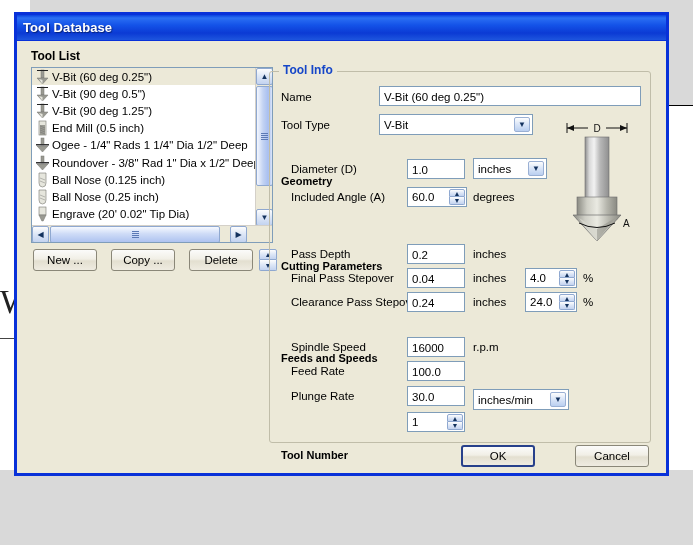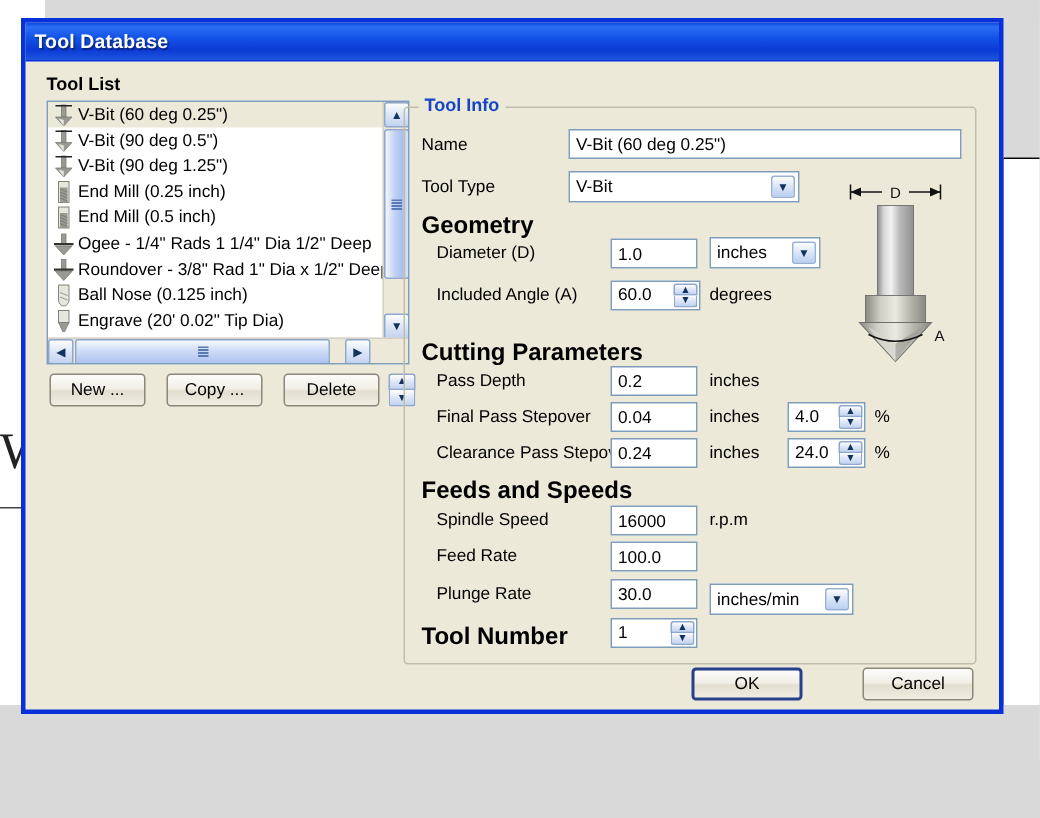--- a/index.html
+++ b/index.html
@@ -151,21 +151,21 @@
     border: 1px solid #c0bda9;
     border-radius: 3px;
   }
   .group-title {
     position: absolute; left: 262px; top: 22px;
     background: #ece9d8; padding: 0 4px;
     font-size: 12px; font-weight: bold; color: #1546c8;
   }
 
   .field-label { position: absolute; font-size: 11.5px; color: #000; }
-  .sub-hdr { position: absolute; font-size: 16px; font-weight: bold; color: #000; }
+  .sub-hdr { position: absolute; font-size: 11px; font-weight: bold; color: #000; margin-top: 33px; }
 
   .tinput {
     position: absolute;
     background: #ffffff; border: 1px solid #7f9db9;
     font-size: 11.5px; color: #000;
     padding: 1px 0 0 4px;
     display: flex; align-items: center;
     height: 20px;
   }
   .tselect {
@@ -253,33 +253,20 @@
               <svg width="15" height="16" viewBox="0 0 15 16" class="ticon">
                 <rect x="4" y="1" width="7" height="14" fill="#e6e6dd" stroke="#777770" stroke-width=".6"></rect>
                 <rect x="5" y="5" width="5" height="10" fill="#9a9a92"></rect>
                 <g stroke="#666" stroke-width=".4">
                   <line x1="5" y1="6" x2="10" y2="8"></line>
                   <line x1="5" y1="8" x2="10" y2="10"></line>
                   <line x1="5" y1="10" x2="10" y2="12"></line>
                   <line x1="5" y1="12" x2="10" y2="14"></line>
                 </g>
               </svg>
-              <span class="row-label">End Mill (0.25 inch)</span>
-            </div>
-            <div class="list-row">
-              <svg width="15" height="16" viewBox="0 0 15 16" class="ticon">
-                <rect x="4" y="1" width="7" height="14" fill="#e6e6dd" stroke="#777770" stroke-width=".6"></rect>
-                <rect x="5" y="5" width="5" height="10" fill="#9a9a92"></rect>
-                <g stroke="#666" stroke-width=".4">
-                  <line x1="5" y1="6" x2="10" y2="8"></line>
-                  <line x1="5" y1="8" x2="10" y2="10"></line>
-                  <line x1="5" y1="10" x2="10" y2="12"></line>
-                  <line x1="5" y1="12" x2="10" y2="14"></line>
-                </g>
-              </svg>
               <span class="row-label">End Mill (0.5 inch)</span>
             </div>
             <div class="list-row">
               <svg width="15" height="16" viewBox="0 0 15 16" class="ticon">
                 <rect x="6" y="1" width="3" height="7" fill="#9a9a92" stroke="#777770" stroke-width=".5"></rect>
                 <rect x="1" y="7" width="13" height="1.5" fill="#333"></rect>
                 <polygon points="2,9 13,9 7.5,15" fill="#9a9a92" stroke="#777770" stroke-width=".5"></polygon>
               </svg>
               <span class="row-label">Ogee - 1/4" Rads 1 1/4" Dia 1/2" Deep</span>
             </div>
@@ -293,20 +280,30 @@
             </div>
             <div class="list-row">
               <svg width="15" height="16" viewBox="0 0 15 16" class="ticon">
                 <path d="M4 1 h7 v10 a3.5 4 0 0 1 -7 0 z" fill="#e6e6dd" stroke="#777770" stroke-width=".6"></path>
                 <g stroke="#666" stroke-width=".4">
                   <line x1="5" y1="6" x2="10" y2="8"></line>
                   <line x1="5" y1="9" x2="10" y2="11"></line>
                 </g>
               </svg>
               <span class="row-label">Ball Nose (0.125 inch)</span>
+            </div>
+            <div class="list-row">
+              <svg width="15" height="16" viewBox="0 0 15 16" class="ticon">
+                <path d="M4 1 h7 v10 a3.5 4 0 0 1 -7 0 z" fill="#e6e6dd" stroke="#777770" stroke-width=".6"></path>
+                <g stroke="#666" stroke-width=".4">
+                  <line x1="5" y1="6" x2="10" y2="8"></line>
+                  <line x1="5" y1="9" x2="10" y2="11"></line>
+                </g>
+              </svg>
+              <span class="row-label">Ball Nose (0.25 inch)</span>
             </div>
             <div class="list-row">
               <svg width="15" height="16" viewBox="0 0 15 16" class="ticon">
                 <rect x="4" y="1" width="7" height="8" fill="#e6e6dd" stroke="#777770" stroke-width=".6"></rect>
                 <polygon points="4,9 11,9 8.2,15 6.8,15" fill="#9a9a92" stroke="#777770" stroke-width=".5"></polygon>
               </svg>
               <span class="row-label">Engrave (20' 0.02" Tip Dia)</span>
             </div>
           </div>
 

